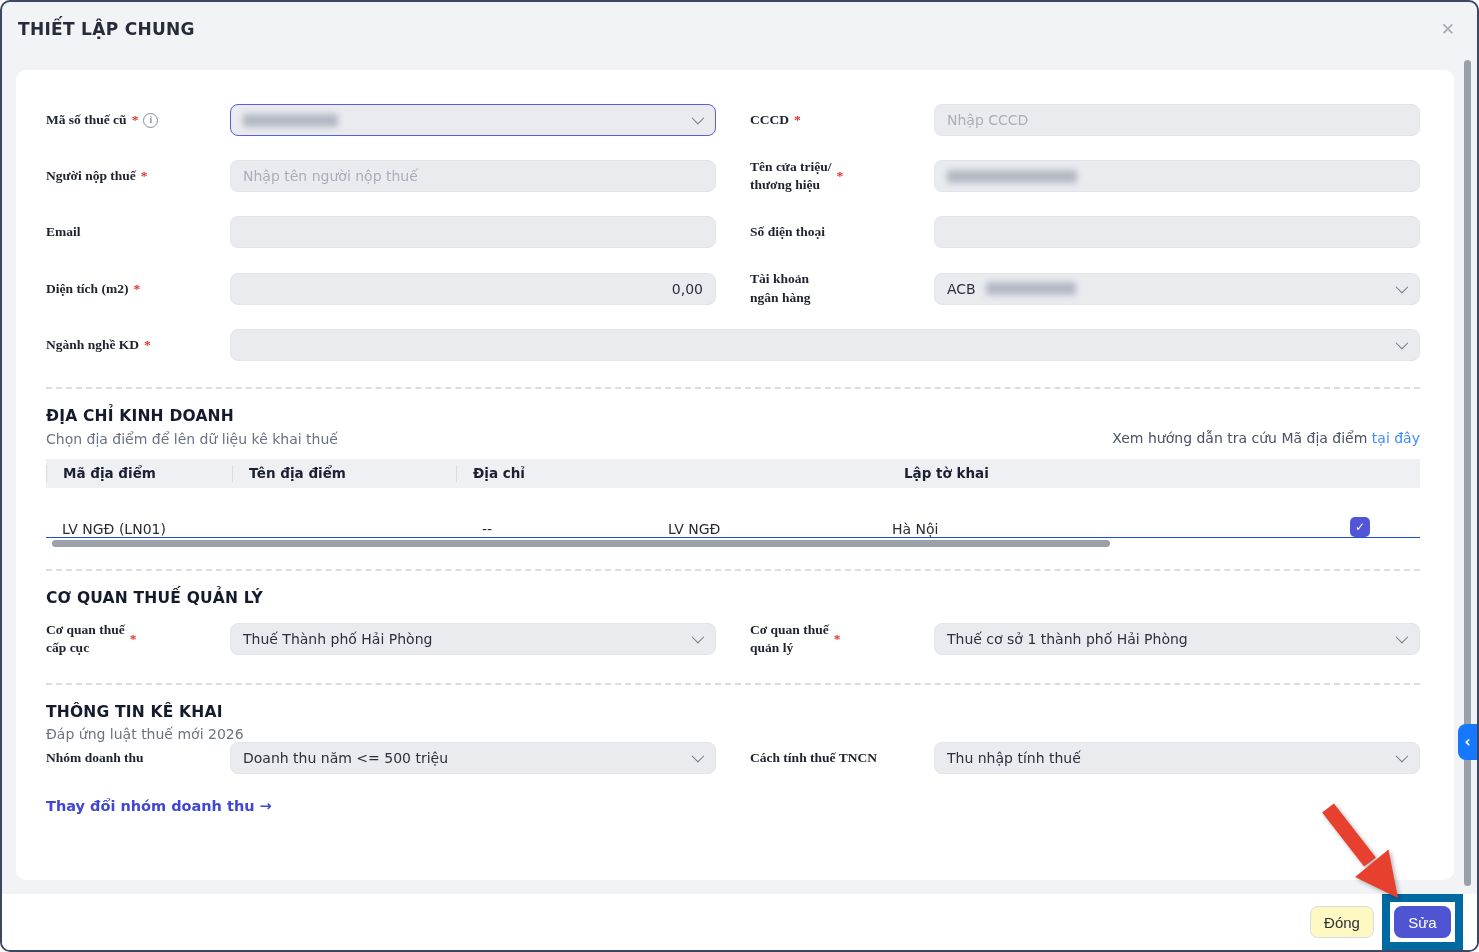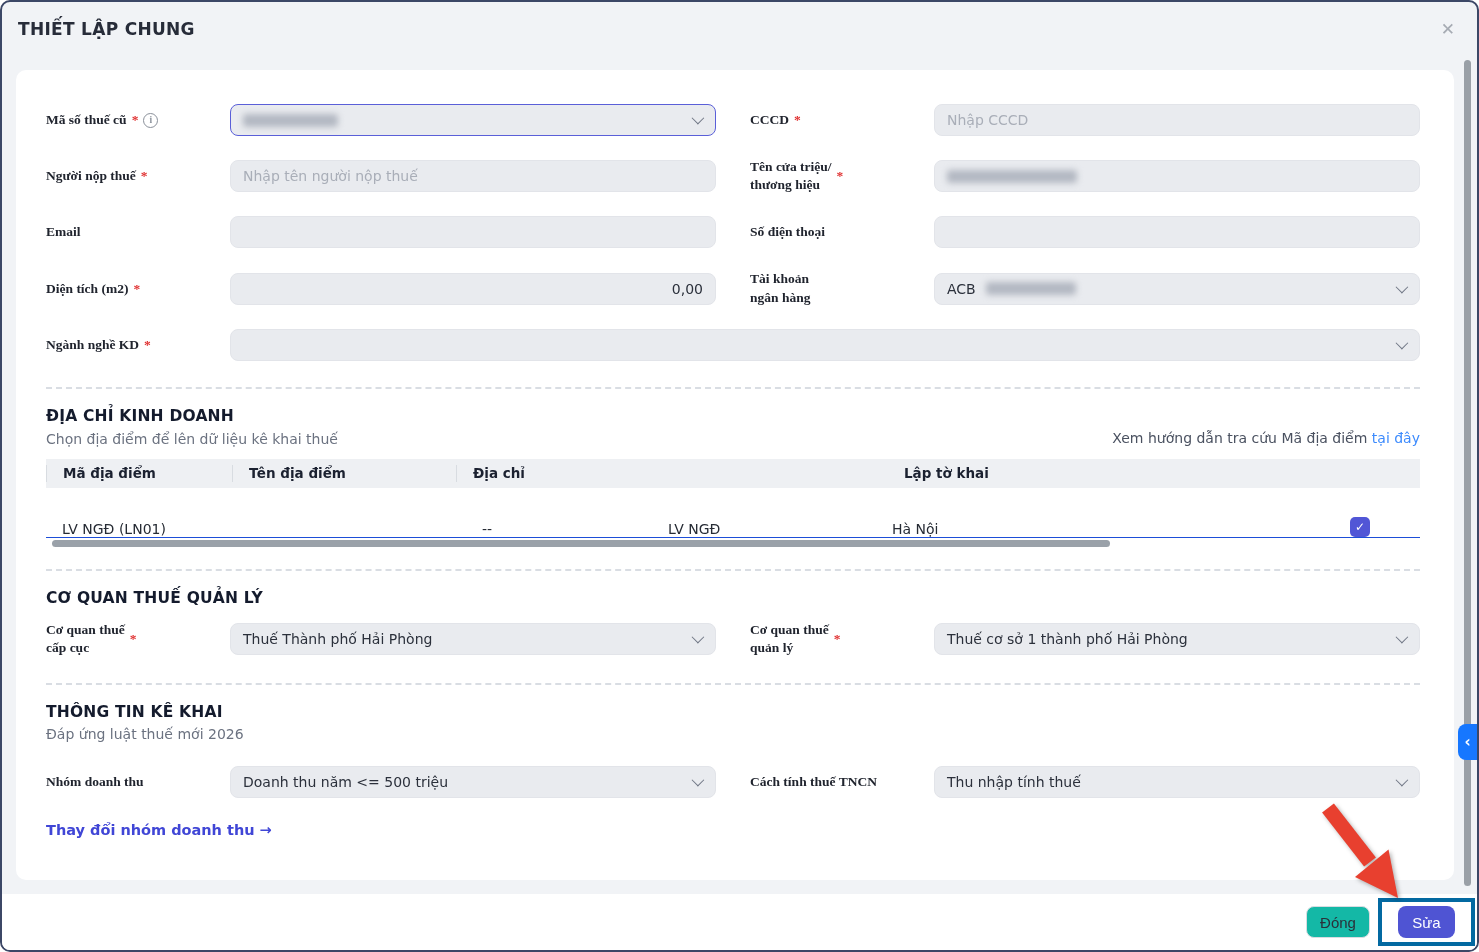--- a/index.html
+++ b/index.html
@@ -51,23 +51,23 @@
   .checkbox{width:20px;height:20px;border-radius:5px;background:#5156d6;color:#fff;display:flex;align-items:center;
     justify-content:center;font-size:12px;font-weight:700;margin-left:26px;cursor:pointer;}
   .h-scroll{height:7px;margin-top:2px;position:relative;}
   .h-thumb{position:absolute;left:6px;top:0;width:1058px;height:7px;background:#9aa1a9;border-radius:4px;}
 
   .two-line{display:flex;flex-direction:column;}
   .change-link{margin-top:24px;font-size:14.5px;font-weight:700;color:#4046d6;cursor:pointer;display:inline-block;}
 
   .dlg-footer{flex:none;height:56px;background:#fff;display:flex;align-items:center;justify-content:flex-end;padding-right:2px;gap:8px;}
   .btn{height:32px;border-radius:8px;font-size:15px;display:flex;align-items:center;justify-content:center;cursor:pointer;}
-  .btn-close{width:64px;background:#14b8a6;border:1px solid #d9dce1;color:#2b3039;}
+  .btn-close{width:64px;background:#fef9c3;border:1px solid #d9dce1;color:#2b3039;}
   .btn-edit{width:57px;background:#4f54d3;border:none;color:#fff;}
-  .annotation-box{border:4px solid #0369a1;padding:4px 16px;margin-right:0;}
+  .annotation-box{border:8px solid #0369a1;padding:4px 4px;margin-right:12px;}
 
   .v-scroll{position:absolute;top:58px;right:6px;width:7px;height:826px;background:#9aa0a7;border-radius:4px;cursor:pointer;}
   .side-tab{position:absolute;right:0;top:722px;width:19px;height:36px;background:#1677ff;border-radius:8px 0 0 8px;
     color:#fff;display:flex;align-items:center;justify-content:center;font-size:15px;font-weight:700;cursor:pointer;}
   .arrow-svg{position:absolute;left:1312px;top:800px;width:92px;height:102px;z-index:5;
     filter:drop-shadow(2px 2px 2px rgba(0,0,0,.3));pointer-events:none;}
 </style>
 </head>
 <body>
 
@@ -230,21 +230,21 @@
           <span>Thuế cơ sở 1 thành phố Hải Phòng</span>
           <span class="chev"></span>
         </div>
       </div>
 
       <hr class="divider">
 
       
       <div class="sec-h">THÔNG TIN KÊ KHAI</div>
       <div class="subtitle" style="margin-top:5px;">Đáp ứng luật thuế mới 2026</div>
-      <div class="form-grid" style="margin-top:24px;">
+      <div class="form-grid" style="margin-top:0;">
         <div class="lbl">
           <span>Nhóm doanh thu</span>
         </div>
         <div class="fld">
           <span>Doanh thu năm &lt;= 500 triệu</span>
           <span class="chev"></span>
         </div>
         <div></div>
         <div class="lbl">
           <span>Cách tính thuế TNCN</span>

